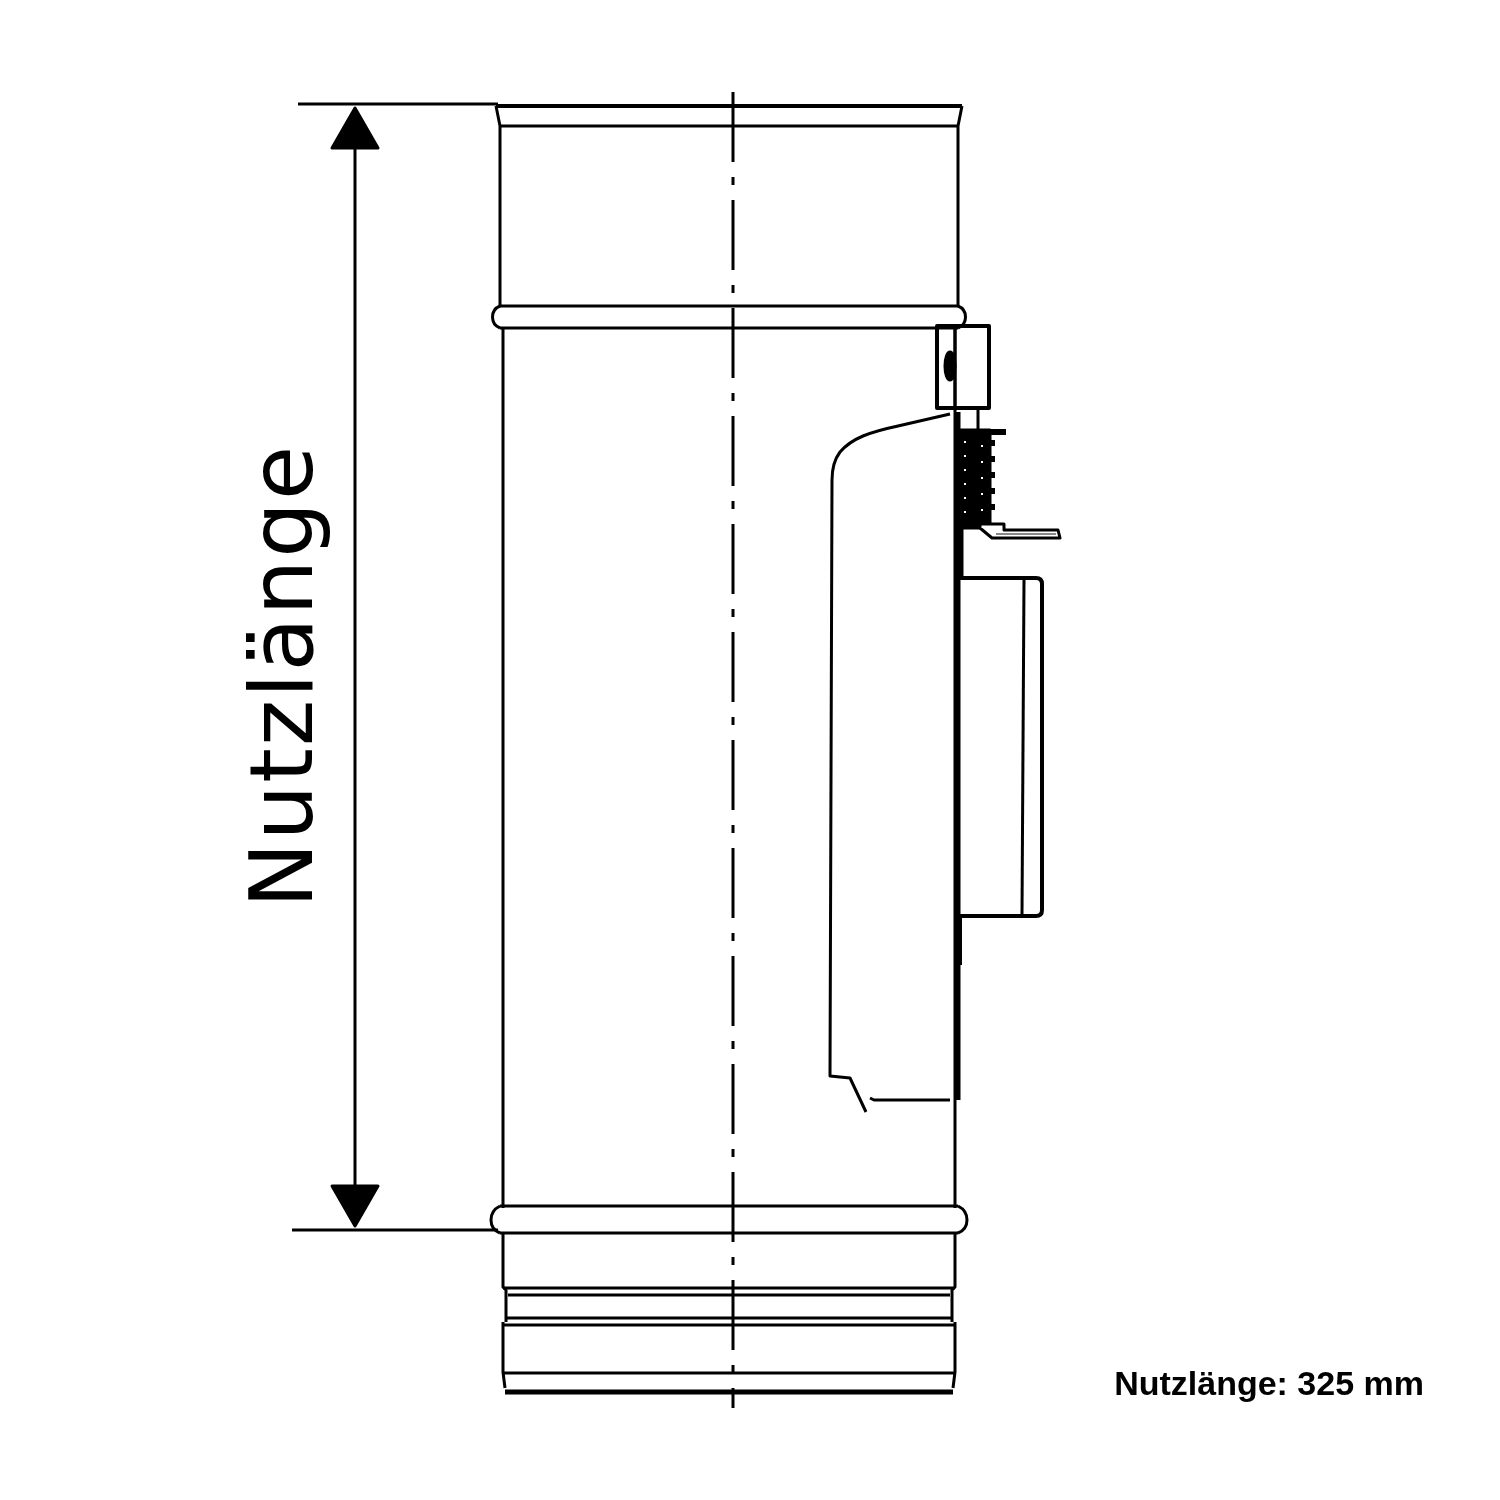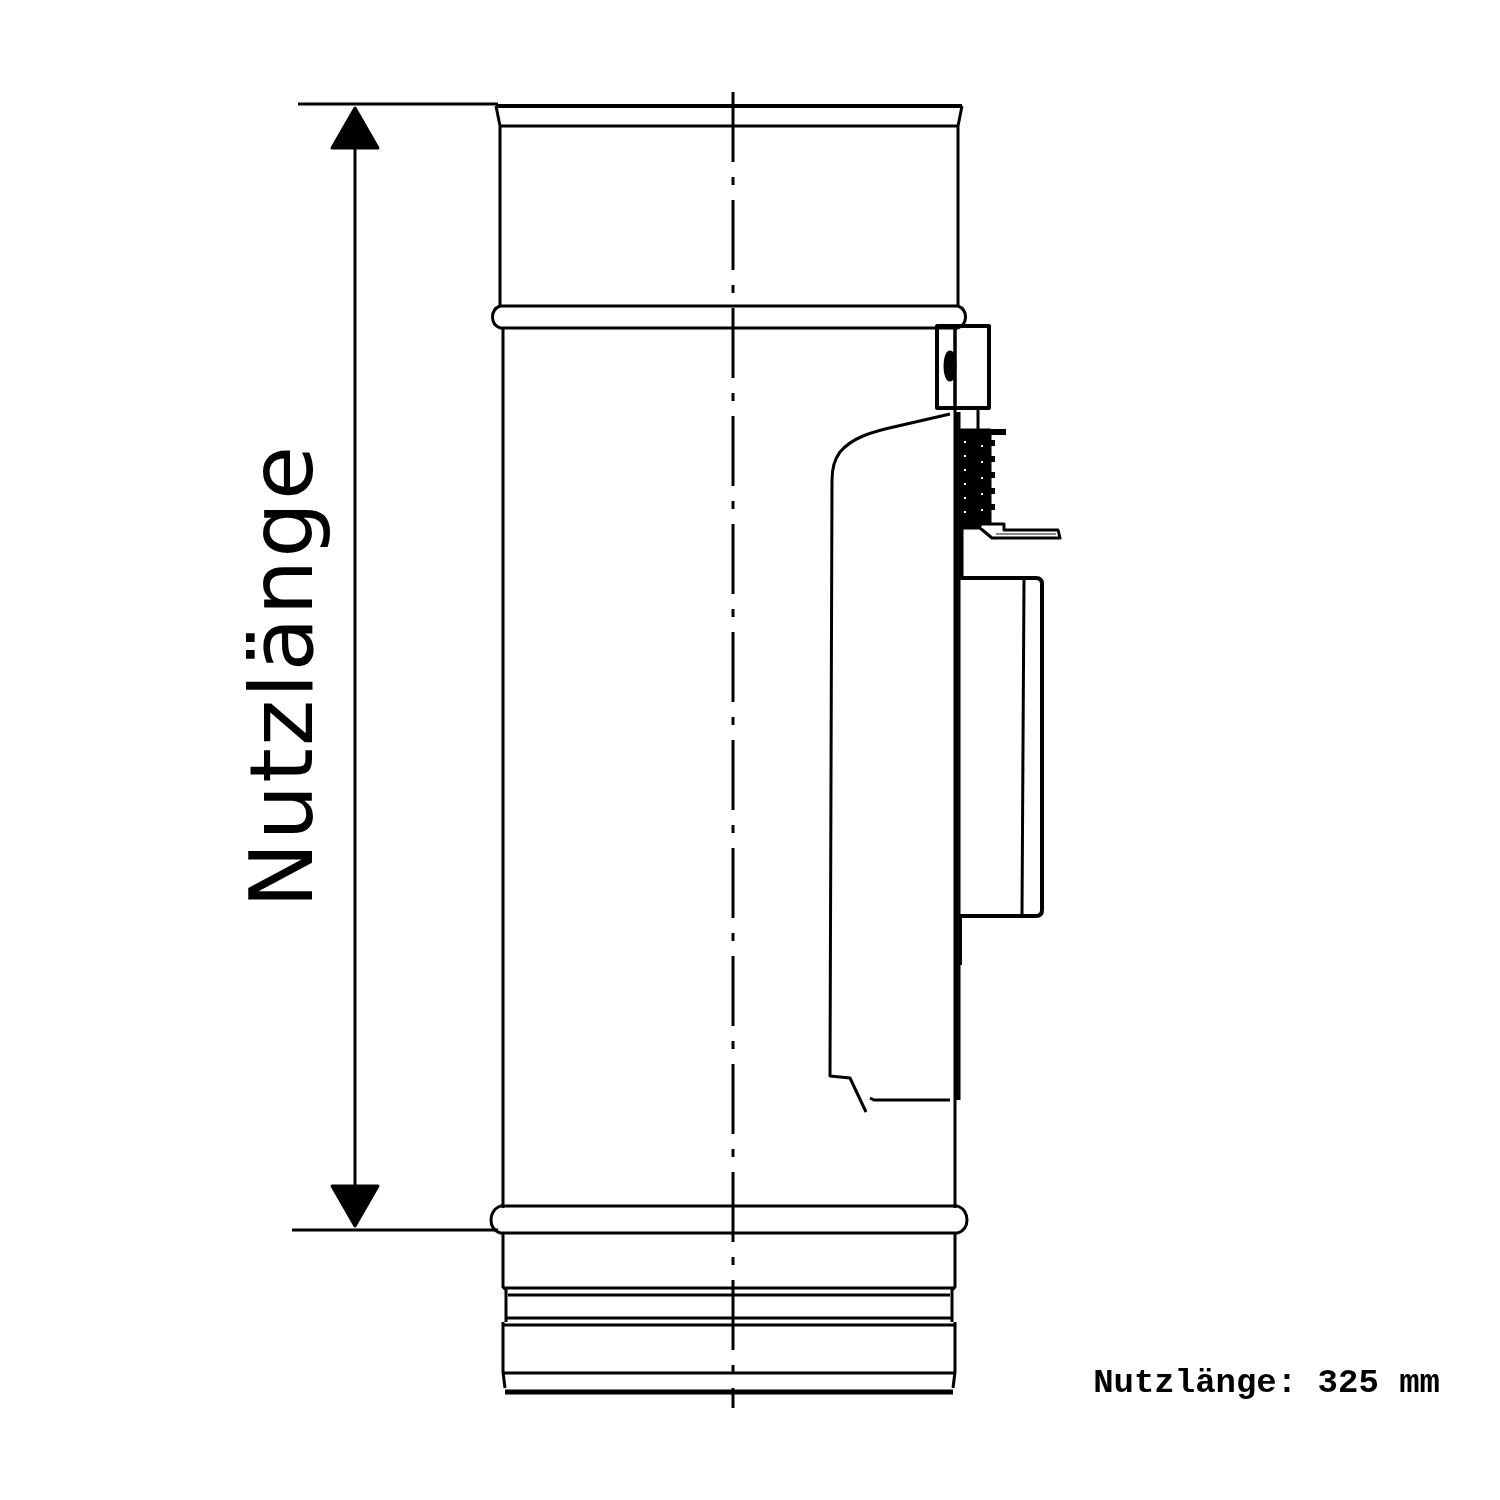--- a/index.html
+++ b/index.html
@@ -16,22 +16,22 @@
       transform: translate(-50%, -50%) rotate(-90deg);
       white-space: nowrap;
       font-family: "DejaVu Sans", sans-serif;
       font-size: 88px;
       letter-spacing: 2px;
       color: #000;
       line-height: 1;
     }
     .caption {
       position: absolute;
-      right: 60px; top: 1364px;
-      font-family: Liberation Mono, monospace;
+      right: 76px; top: 1364px;
+      font-family: Liberation Sans, sans-serif;
       font-weight: bold;
       font-size: 34px;
       color: #000;
       white-space: nowrap;
     }
   </style>
 </head>
 <body>
 
 <svg id="drawing" viewBox="0 0 1500 1500" xmlns="http://www.w3.org/2000/svg">

